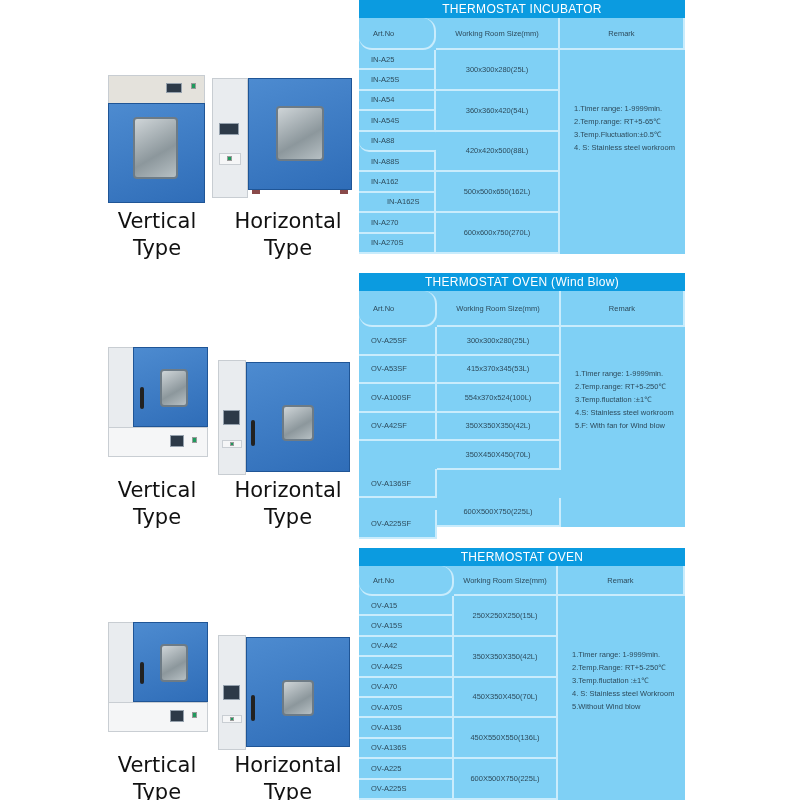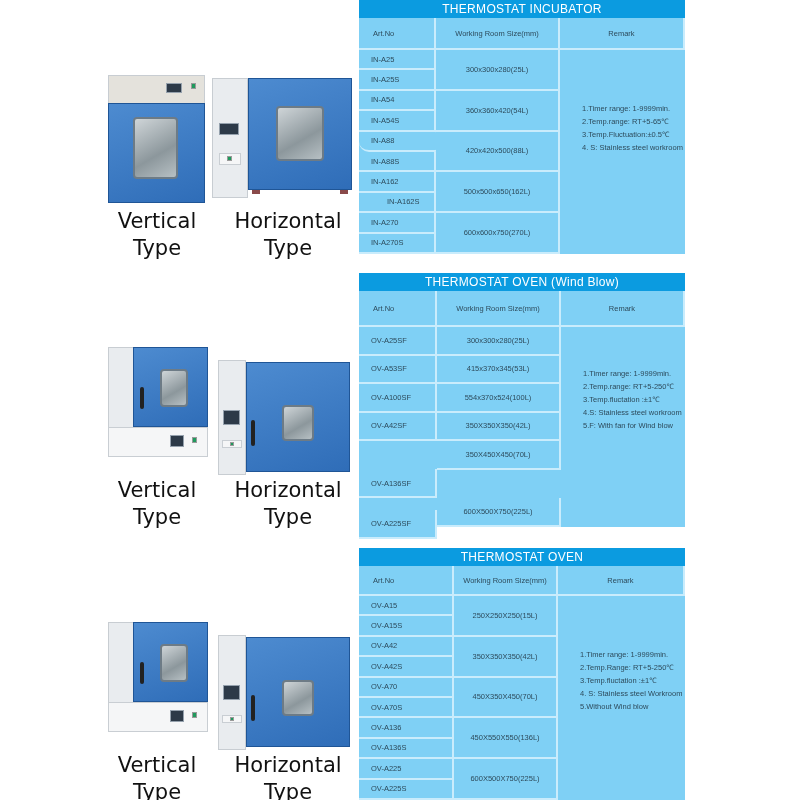--- a/index.html
+++ b/index.html
@@ -35,24 +35,24 @@
   }
   .tbl .grid { position: relative; }
   .tbl .cell {
     position: absolute; background: #7fd0f5; color: #2d4b5c;
     font-size: 7.5px; display: flex; align-items: center;
     border-right: 2px solid #c9ecfc; border-bottom: 2px solid #c9ecfc;
   }
   .tbl .cell.art { padding-left: 12px; }
   .tbl .cell.center { justify-content: center; }
   .tbl .cell.head { justify-content: center; }
-  .tbl .cell.head.art { justify-content: flex-start; padding-left: 14px; }
+  .tbl .cell.head.art { justify-content: flex-start; padding-left: 14px; border-radius: 13px; }
   .tbl .remark {
     position: absolute; background: #7fd0f5; color: #2d4b5c; font-size: 7.5px;
-    padding-left: 22px; line-height: 13px;
+    padding-left: 14px; line-height: 13px;
   }
 </style>
 </head>
 <body>
 
 <div id="root">
     <div class="product-block" style="top: 70px;">
       <div class="machines" style="height: 138px;">
         <div class="cab" style="left: 8px; top: 5px; width: 97px; height: 128px;">
       <div class="body" style="background:#e4e2dc"></div>

